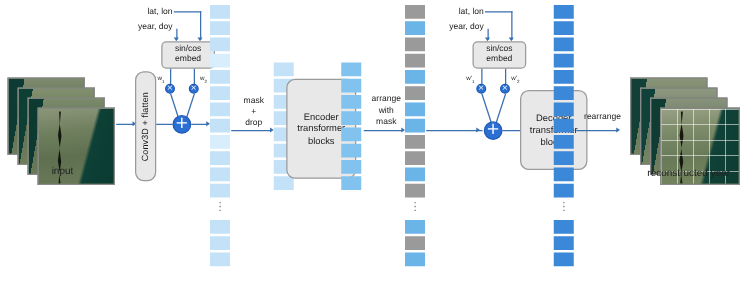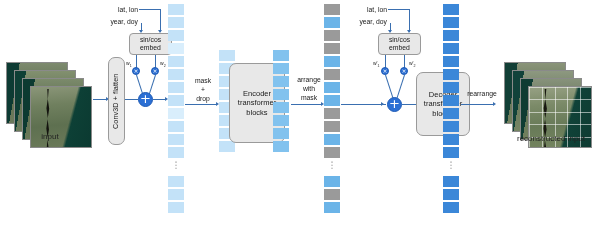--- a/index.html
+++ b/index.html
@@ -380,16 +380,16 @@
              linear-gradient(175deg, #97a184 0%, #7b8a68 30%, #687a58 62%, #75855f 100%);"></div>
       <div class="abs" style="left:13px;top:2px;width:7px;height:58px;
                   background:#17170f;
                   clip-path:polygon(38% 0%,62% 0%,48% 18%,70% 34%,44% 52%,66% 70%,40% 86%,58% 100%,30% 100%,44% 84%,22% 68%,46% 50%,24% 33%,46% 17%);"></div>
 
       <div class="abs" style="left:0;top:0;width:100%;height:100%;
                   background:
                     repeating-linear-gradient(to right, rgba(255,255,255,.55) 0 1px, rgba(0,0,0,0) 1px 12.8px),
                     repeating-linear-gradient(to bottom, rgba(255,255,255,.55) 0 1px, rgba(0,0,0,0) 1px 12.4px);"></div>
     </div>
-    <div class="cap" style="left:0;top:72px;width:94px;">reconstructed input</div>
+    <div class="cap" style="left:0;top:72px;width:94px;">reconstructed year</div>
   </div>
 
 </div>
 
 </body></html>

